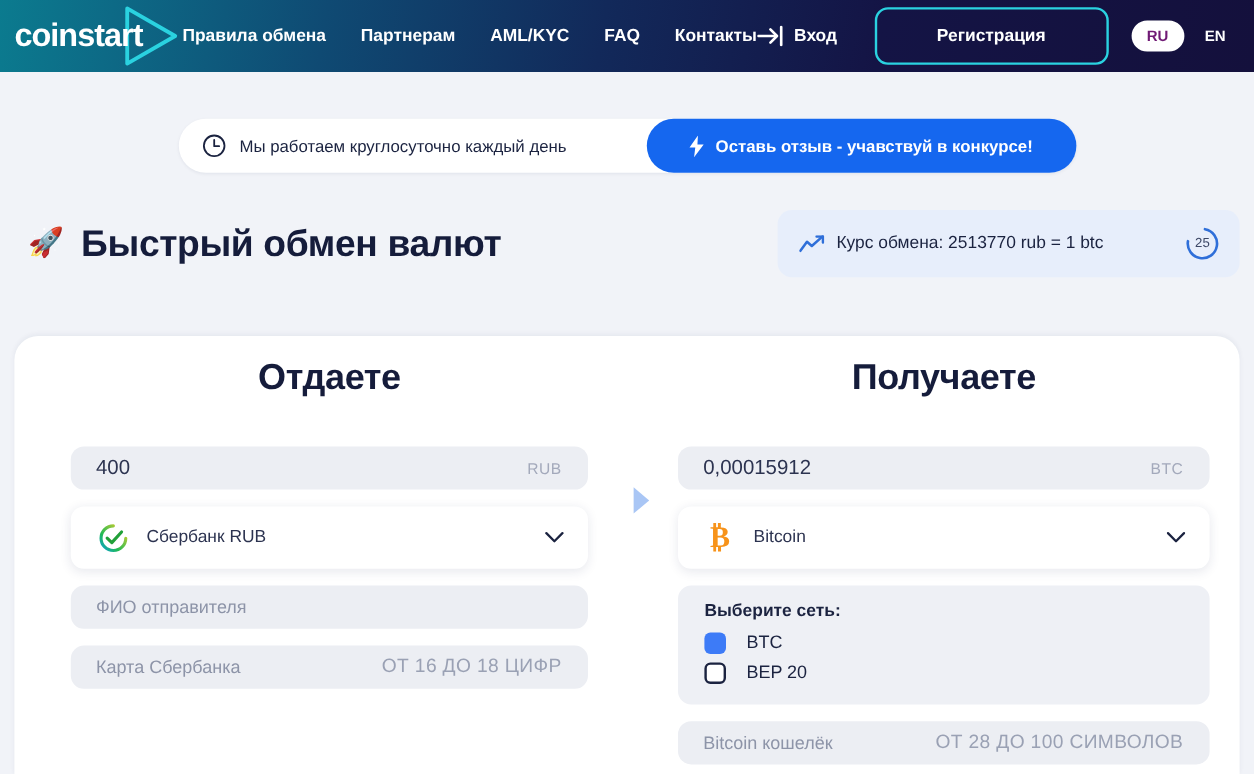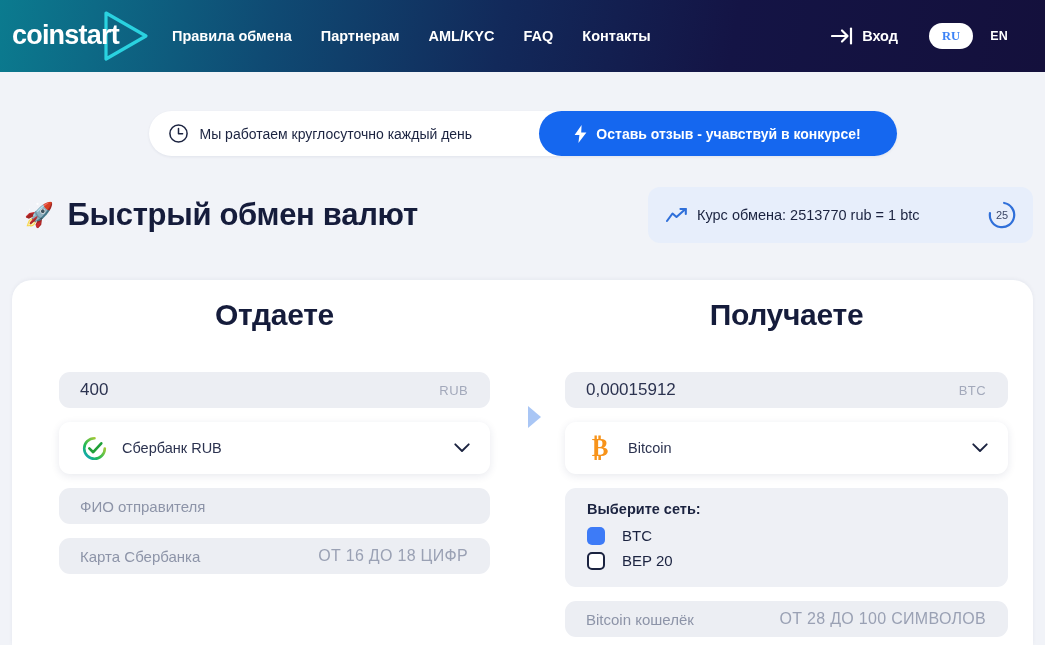--- a/index.html
+++ b/index.html
@@ -6,25 +6,24 @@
   html, body {
     width: 1045px; height: 645px;
     overflow: hidden;
     background: #f1f3f8;
     font-family: "Liberation Sans", sans-serif;
   }
 
   
   .header {
     position: relative;
-    width: 1045px; height: 72px;
+    width: 1045px; height: 60px;
     background: linear-gradient(100deg, #0b7b8f 0%, #0d6a86 9%, #0f4a73 26%, #12295a 48%, #141445 70%, #14103c 100%);
     display: flex; align-items: center;
     overflow: hidden;
-    gap: 20px;
   }
   .logo-wrap {
     position: relative;
     width: 128px; height: 64px;
     margin-left: 4px;
     flex: 0 0 auto;
   }
   .logo-tri {
     position: absolute;
     left: 56px; top: 6px;
@@ -80,21 +79,21 @@
   .lang {
     display: flex; align-items: center; gap: 4px;
   }
   .lang-pill {
     width: 44px; height: 26px;
     border-radius: 13px;
     display: flex; align-items: center; justify-content: center;
     font-size: 12.5px; font-weight: 700;
     cursor: pointer;
   }
-  .lang-pill.active { background: #ffffff; color: #3b82f6; font-family: Liberation Serif, serif; }
+  .lang-pill.active { background: #ffffff; color: #701a75; }
   .lang-pill.inactive { color: #ffffff; }
 
   
   .infobar {
     margin: 39px auto 0;
     width: 748px; height: 45px;
     display: flex; align-items: stretch;
     border-radius: 23px;
     background: #ffffff;
     box-shadow: 0 1px 3px rgba(20,30,70,.07);
@@ -262,20 +261,21 @@
 
   <div class="header-right">
     <div class="login">
       <svg class="login-icon" width="22" height="18" viewBox="0 0 22 18">
         <path d="M1 9 H16" stroke="#fff" stroke-width="2.2" stroke-linecap="round"></path>
         <path d="M11 3.5 L16.5 9 L11 14.5" stroke="#fff" stroke-width="2.2" fill="none" stroke-linecap="round" stroke-linejoin="round"></path>
         <path d="M20 1.5 V16.5" stroke="#fff" stroke-width="2.2" stroke-linecap="round"></path>
       </svg>
       <span>Вход</span>
     </div>
+    <button class="btn-register">Регистрация</button>
     <div class="lang">
       <div class="lang-pill active">RU</div>
       <div class="lang-pill inactive">EN</div>
     </div>
   </div>
 </div>
 
 <div class="infobar">
   <div class="infobar-left">
     <svg width="21" height="21" viewBox="0 0 21 21">

